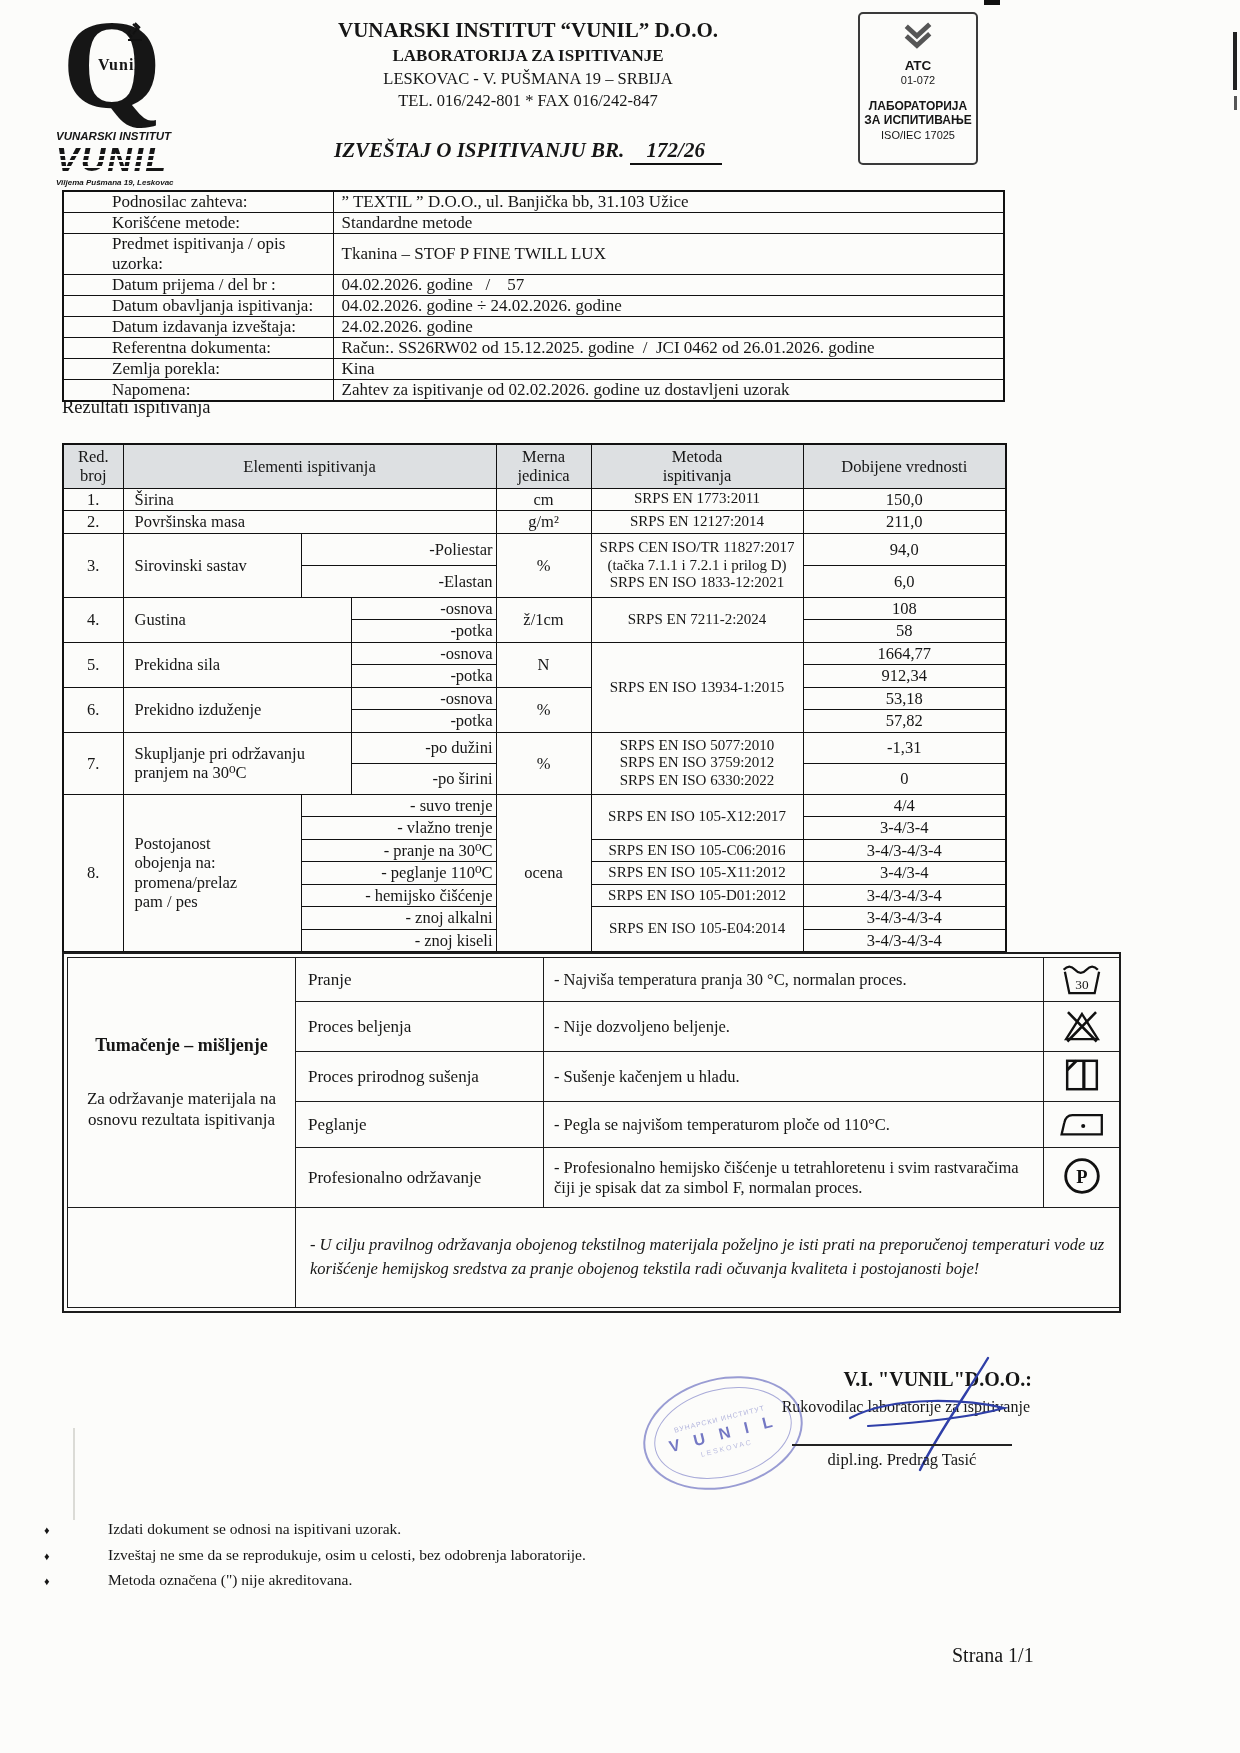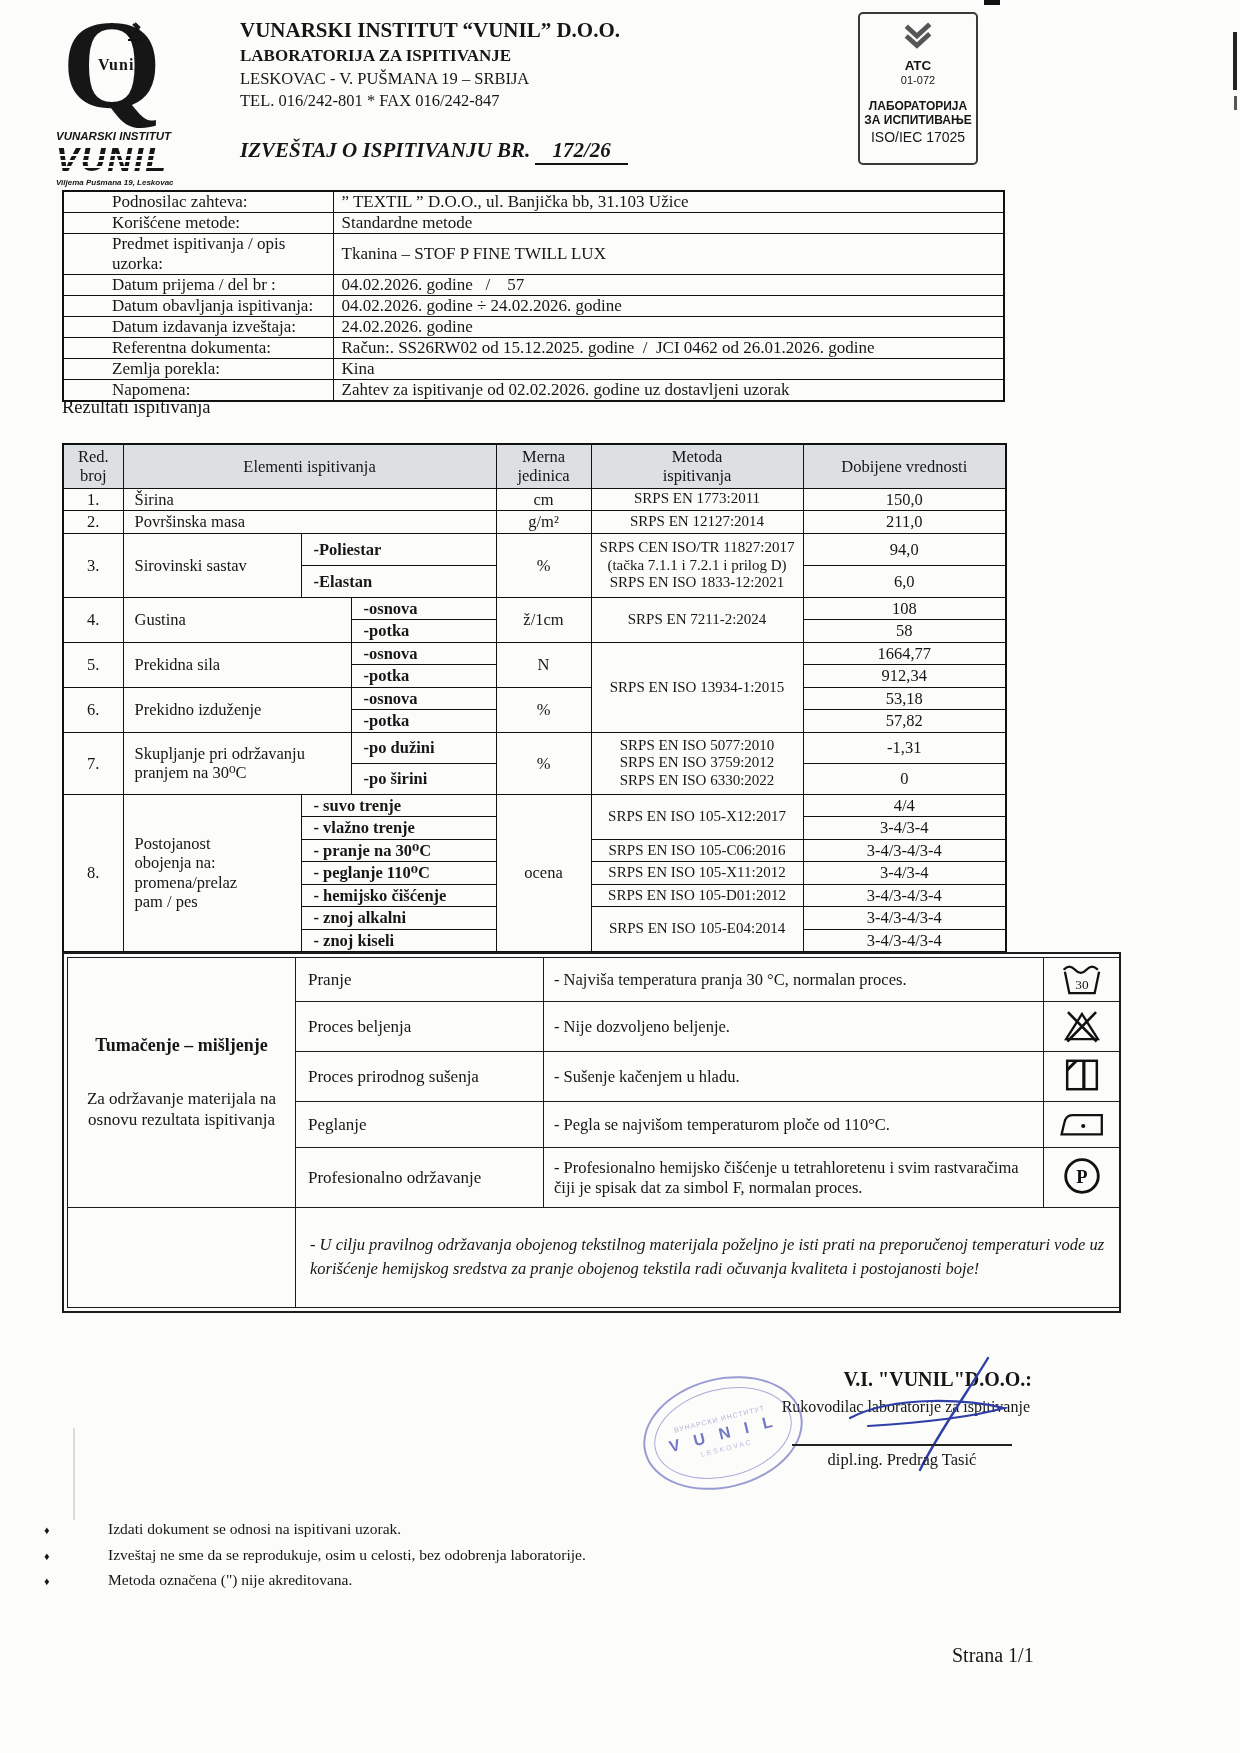--- a/index.html
+++ b/index.html
@@ -17,49 +17,49 @@
   .qwrap { position:relative; width:150px; height:116px; margin-left:6px; }
   .q { font-size:128px; line-height:.88; font-weight:bold; letter-spacing:-2px; }
   .vunil-in { position:absolute; left:36px; top:48px; font-size:16px; font-weight:bold; letter-spacing:1px; background:transparent; }
   .micro { position:absolute; left:62px; top:14px; }
   .vi-small { font-size:11.5px; font-weight:bold; font-style:italic; font-family:"Liberation Sans","DejaVu Sans",sans-serif; margin-top:6px; }
   .vunil-big { position:relative; display:inline-block; font-family:"Liberation Sans","DejaVu Sans",sans-serif; font-weight:bold; font-style:italic; font-size:34px; letter-spacing:2px; line-height:1; }
   .vunil-big::after { content:""; position:absolute; left:-3px; right:-3px; top:8px; bottom:6px;
     background:repeating-linear-gradient(to bottom, transparent 0 4px, #fcfcfa 4px 6px); }
   .vi-tiny { font-size:8px; font-weight:bold; font-style:italic; font-family:"Liberation Sans","DejaVu Sans",sans-serif; margin-top:2px; }
 
-  .hdr-center { position:absolute; left:240px; top:18px; width:560px; text-align:left; }
+  .hdr-center { position:absolute; left:248px; top:18px; width:560px; text-align:center; }
   .org { font-size:21px; font-weight:bold; }
   .lab { font-size:17px; font-weight:bold; margin-top:3px; }
   .addr { font-size:16.5px; margin-top:3px; }
   .tel  { font-size:16.5px; margin-top:2px; }
   .title { margin-top:27px; font-size:21px; font-weight:bold; font-style:italic; }
   .rn { border-bottom:2.5px solid #111; padding:0 17px 1px 17px; }
 
   .atc { position:absolute; left:858px; top:12px; width:120px; height:153px; border:2px solid #3a3a3a;
     border-radius:5px; text-align:center; padding-top:7px; font-family:"Liberation Sans","DejaVu Sans",sans-serif; }
   .atc-name { font-size:13.5px; font-weight:bold; margin-top:1px; }
   .atc-num  { font-size:11px; margin-top:1px; }
   .atc-cyr  { font-size:12px; font-weight:bold; margin-top:13px; line-height:1.2; }
-  .atc-std  { font-size:14px; margin-top:1px; }
+  .atc-std  { font-size:11px; margin-top:1px; }
 
   
   table { border-collapse:collapse; table-layout:fixed; }
   .info { position:absolute; left:62px; top:190px; width:943px; border:2.5px solid #111; }
   .info td { border:1.6px solid #111; font-size:17px; height:21px; padding:0 8px; vertical-align:middle; }
   .info td.lbl { width:270px;padding-left:48px; }
 
   .sect { position:absolute; left:62px; top:397px; font-size:18.5px; }
 
   
   .res { position:absolute; left:62px; top:443px; width:943px; border:2.5px solid #111; }
   .res th, .res td { border:1.5px solid #111; font-size:16.5px; text-align:center; vertical-align:middle; padding:1px 3px; line-height:1.18; }
   .res th { background:#dde0e2; font-weight:normal; height:44px; }
   .res td.el  { text-align:left; padding-left:11px; }
-  .res td.sub { text-align:left; padding-left:12px;font-weight:bold; }
+  .res td.sub { text-align:right; padding-left:1px; }
   .res td.mth { font-size:15px; padding:1px 1px; }
   .res tr.h22 td { height:22px; } .res tr.h23 td { height:23px; }
   .res tr.h32 td { height:32px; } .res tr.h31 td { height:31px; }
 
   
   .care-wrap { position:absolute; left:62px; top:952px; width:1059px; border:2px solid #1c1c1c; padding:3px; }
   .care { width:100%; border:1.5px solid #1c1c1c; }
   .care td { border:1.5px solid #1c1c1c; vertical-align:middle; }
   .interp { text-align:center; padding:0 6px; }
   .interp-title { font-size:18px; font-weight:bold; }

